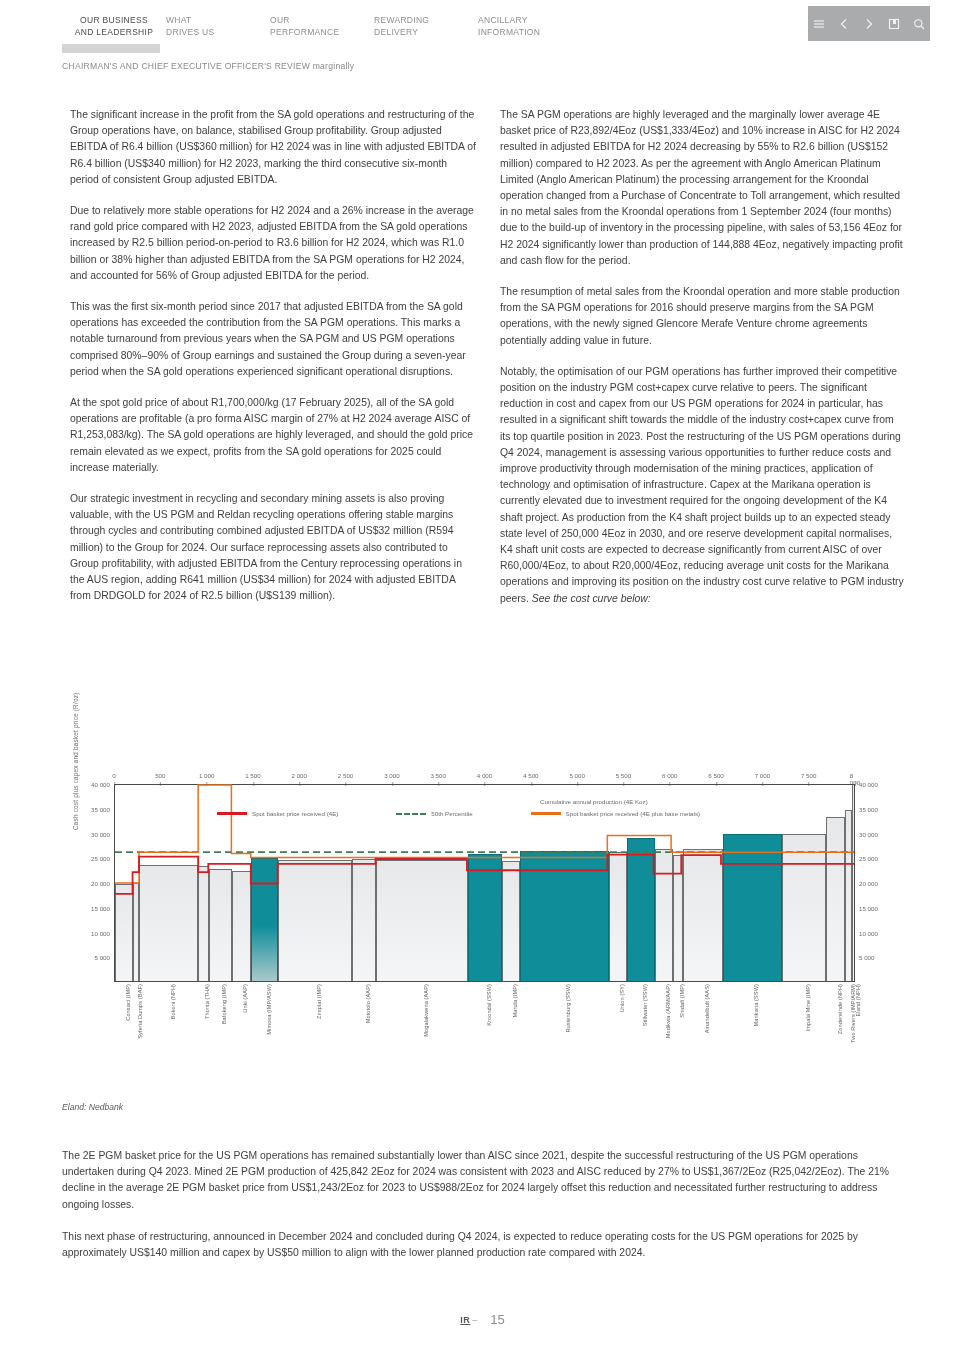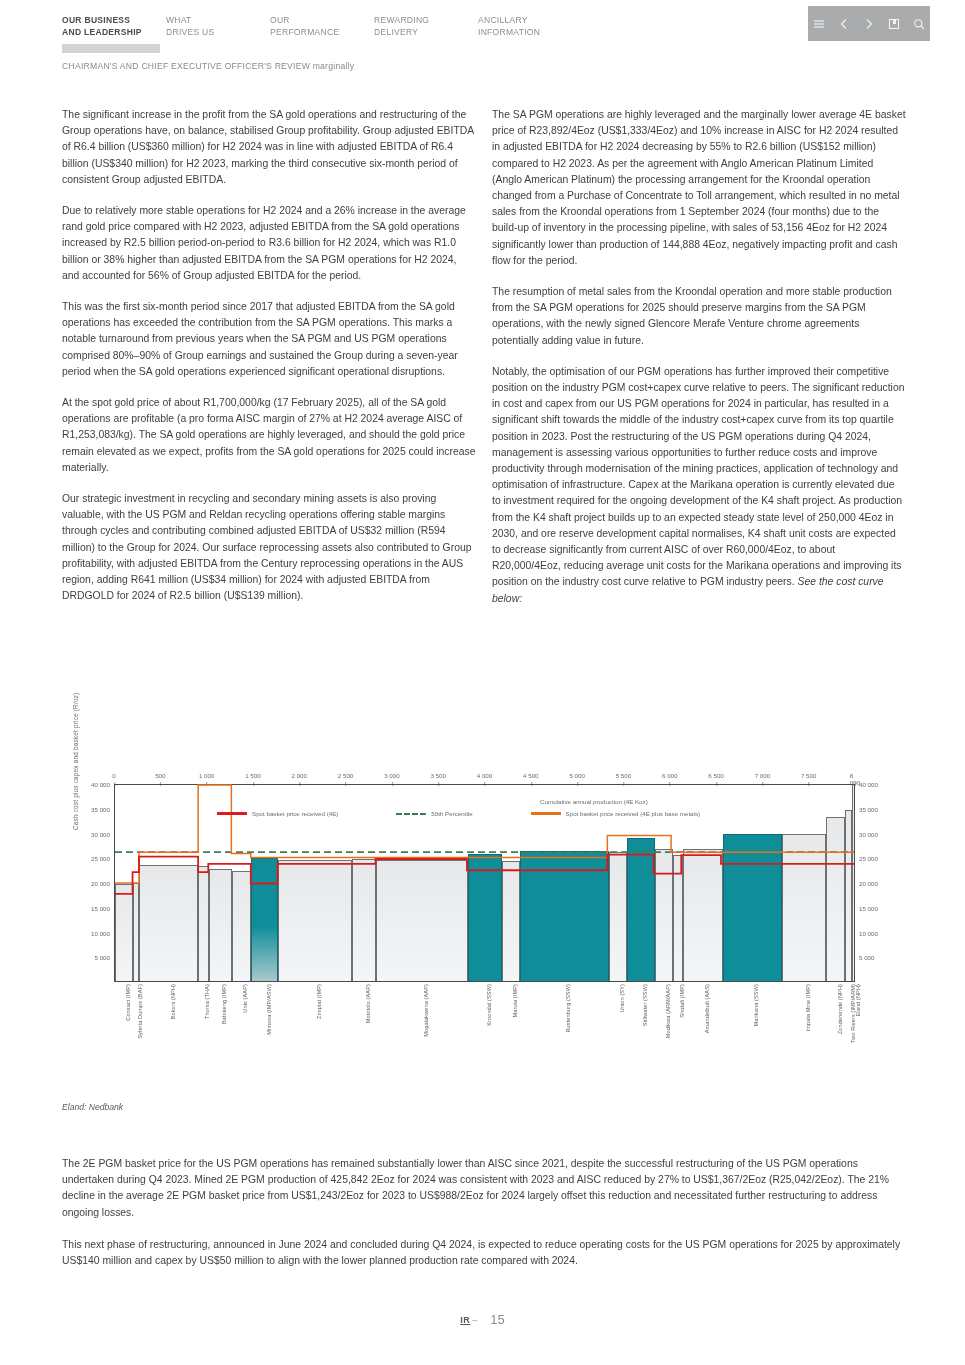--- a/index.html
+++ b/index.html
@@ -19,21 +19,21 @@
     display:flex; gap:0px;
   }
   .nav-item {
     width:104px;
     font-size:8.5px;
     line-height:12px;
     letter-spacing:.3px;
     color:#8d8d8d;
     text-transform:uppercase;
   }
-  .nav-item.active { color:#4c4c4c; font-weight:bold; }
+  .nav-item.active { color:#4c4c4c; font-weight:normal;text-align:center; }
   .nav-underline {
     position:absolute; left:62px; top:44px;
     width:98px; height:9px; background:#d4d4d4;
   }
 
   .toolbar {
     position:absolute; right:35px; top:6px;
     width:122px; height:35px;
     background:#a9abad;
     display:flex; align-items:center; justify-content:center;
@@ -49,21 +49,21 @@
   }
   .kicker .cont { text-transform:none; }
 
   
   .col {
     position:absolute; top:107px; width:414px;
     font-size:10.4px; line-height:16.2px; color:#3f3f3f;
   }
   .col.left  { left:62px; }
   .col.right { left:492px; }
-  .col p { margin:0 0 15px 0; }
+  .col p { margin:0 0 15px 8px; }
   em { font-style:italic; }
 
   
   .chart-wrap {
     position:absolute; left:62px; top:772px;
     width:845px; height:325px;
   }
   .chart-card { position:absolute; inset:0; }
 
   .ylabel-left {
@@ -149,21 +149,21 @@
 
   .source {
     position:absolute; left:62px; top:1102px;
     font-size:8.6px; font-style:italic; color:#5a5a5a;
   }
 
   .botcol {
     position:absolute; left:62px; top:1148px; width:845px;
     font-size:10.4px; line-height:16.2px; color:#3f3f3f;
   }
-  .botcol p { margin:8px 0 16px 0; }
+  .botcol p { margin:0 0 16px 0; }
 
   .footer {
     position:absolute; left:0; right:0; top:1312px;
     text-align:center; font-size:9px; color:#575757;
   }
   .footer .ir { font-weight:bold; letter-spacing:.5px;text-decoration:underline; }
   .footer .dash { color:#9a9a9a; margin:0 3px 0 2px; }
   .footer .pg { font-size:13px; color:#8c8c8c; margin-left:10px; vertical-align:-1px; }
 </style>
 </head>
@@ -234,21 +234,21 @@
 <div class="col left">
   <p>The significant increase in the profit from the SA gold operations and restructuring of the Group operations have, on balance, stabilised Group profitability. Group adjusted EBITDA of R6.4 billion (US$360 million) for H2 2024 was in line with adjusted EBITDA of R6.4 billion (US$340 million) for H2 2023, marking the third consecutive six-month period of consistent Group adjusted EBITDA.</p>
   <p>Due to relatively more stable operations for H2 2024 and a 26% increase in the average rand gold price compared with H2 2023, adjusted EBITDA from the SA gold operations increased by R2.5 billion period-on-period to R3.6 billion for H2 2024, which was R1.0 billion or 38% higher than adjusted EBITDA from the SA PGM operations for H2 2024, and accounted for 56% of Group adjusted EBITDA for the period.</p>
   <p>This was the first six-month period since 2017 that adjusted EBITDA from the SA gold operations has exceeded the contribution from the SA PGM operations. This marks a notable turnaround from previous years when the SA PGM and US PGM operations comprised 80%–90% of Group earnings and sustained the Group during a seven-year period when the SA gold operations experienced significant operational disruptions.</p>
   <p>At the spot gold price of about R1,700,000/kg (17 February 2025), all of the SA gold operations are profitable (a pro forma AISC margin of 27% at H2 2024 average AISC of R1,253,083/kg). The SA gold operations are highly leveraged, and should the gold price remain elevated as we expect, profits from the SA gold operations for 2025 could increase materially.</p>
   <p>Our strategic investment in recycling and secondary mining assets is also proving valuable, with the US PGM and Reldan recycling operations offering stable margins through cycles and contributing combined adjusted EBITDA of US$32 million (R594 million) to the Group for 2024. Our surface reprocessing assets also contributed to Group profitability, with adjusted EBITDA from the Century reprocessing operations in the AUS region, adding R641 million (US$34 million) for 2024 with adjusted EBITDA from DRDGOLD for 2024 of R2.5 billion (U$S139 million).</p>
 </div>
 
 <div class="col right">
   <p>The SA PGM operations are highly leveraged and the marginally lower average 4E basket price of R23,892/4Eoz (US$1,333/4Eoz) and 10% increase in AISC for H2 2024 resulted in adjusted EBITDA for H2 2024 decreasing by 55% to R2.6 billion (US$152 million) compared to H2 2023. As per the agreement with Anglo American Platinum Limited (Anglo American Platinum) the processing arrangement for the Kroondal operation changed from a Purchase of Concentrate to Toll arrangement, which resulted in no metal sales from the Kroondal operations from 1 September 2024 (four months) due to the build-up of inventory in the processing pipeline, with sales of 53,156 4Eoz for H2 2024 significantly lower than production of 144,888 4Eoz, negatively impacting profit and cash flow for the period.</p>
-  <p>The resumption of metal sales from the Kroondal operation and more stable production from the SA PGM operations for 2025 should preserve margins from the SA PGM operations, with the newly signed Glencore Merafe Venture chrome agreements potentially adding value in future.</p>
+  <p>The resumption of metal sales from the Kroondal operation and more stable production from the SA PGM operations for 2016 should preserve margins from the SA PGM operations, with the newly signed Glencore Merafe Venture chrome agreements potentially adding value in future.</p>
   <p><span>Notably, the optimisation of our PGM operations has further improved their competitive position on the industry PGM cost+capex curve relative to peers. The significant reduction in cost and capex from our US PGM operations for 2024 in particular, has resulted in a significant shift towards the middle of the industry cost+capex curve from its top quartile position in 2023. Post the restructuring of the US PGM operations during Q4 2024, management is assessing various opportunities to further reduce costs and improve productivity through modernisation of the mining practices, application of technology and optimisation of infrastructure. Capex at the Marikana operation is currently elevated due to  investment required for the ongoing development of the K4 shaft project. As production from the K4 shaft project builds up to an expected steady state level of 250,000 4Eoz in 2030, and ore reserve development capital normalises, K4 shaft unit costs are expected to decrease significantly from current AISC of over R60,000/4Eoz, to about R20,000/4Eoz, reducing average unit costs for the Marikana operations and improving its position on the industry cost curve relative to PGM industry peers. </span><em>See the cost curve below:</em></p>
 </div>
 
 <div class="chart-wrap">
   <div class="chart-card">
     <div class="ylabel-left">Cash cost plus capex and basket price (R/oz)</div>
     <div class="yaxis-left" id="yaxL">
         <div class="ytick" style="top: 173.25px;">5 000</div>
         <div class="ytick" style="top: 148.5px;">10 000</div>
         <div class="ytick" style="top: 123.75px;">15 000</div>
@@ -362,18 +362,18 @@
         <div class="xcat" style="left: 735.59px;">Two Rivers (IMP/ARM)</div>
         <div class="xcat" style="left: 741.148px;">Eland (NPH)</div>
       </div>
   </div>
 </div>
 
 <div class="source">Eland: Nedbank</div>
 
 <div class="botcol">
   <p>The 2E PGM basket price for the US PGM operations has remained substantially lower than AISC since 2021, despite the successful restructuring of the US PGM operations undertaken during Q4 2023. Mined 2E PGM production of 425,842 2Eoz for 2024 was consistent with 2023 and AISC reduced by 27% to US$1,367/2Eoz (R25,042/2Eoz). The 21% decline in the average 2E PGM basket price from US$1,243/2Eoz for 2023 to US$988/2Eoz for 2024 largely offset this reduction and necessitated further restructuring to address ongoing losses.</p>
-  <p>This next phase of restructuring, announced in June 2024 and concluded during Q4 2024, is expected to reduce operating costs for the US PGM operations for 2025 by approximately US$140 million and capex by US$50 million to align with the lower planned production rate compared with 2024.</p>
+  <p>This next phase of restructuring, announced in December 2024 and concluded during Q4 2024, is expected to reduce operating costs for the US PGM operations for 2025 by approximately US$140 million and capex by US$50 million to align with the lower planned production rate compared with 2024.</p>
 </div>
 
 <div class="footer">
   <span class="ir">IR</span><span class="dash">–</span><span class="pg">15</span>
 </div>
 
 </body></html>

